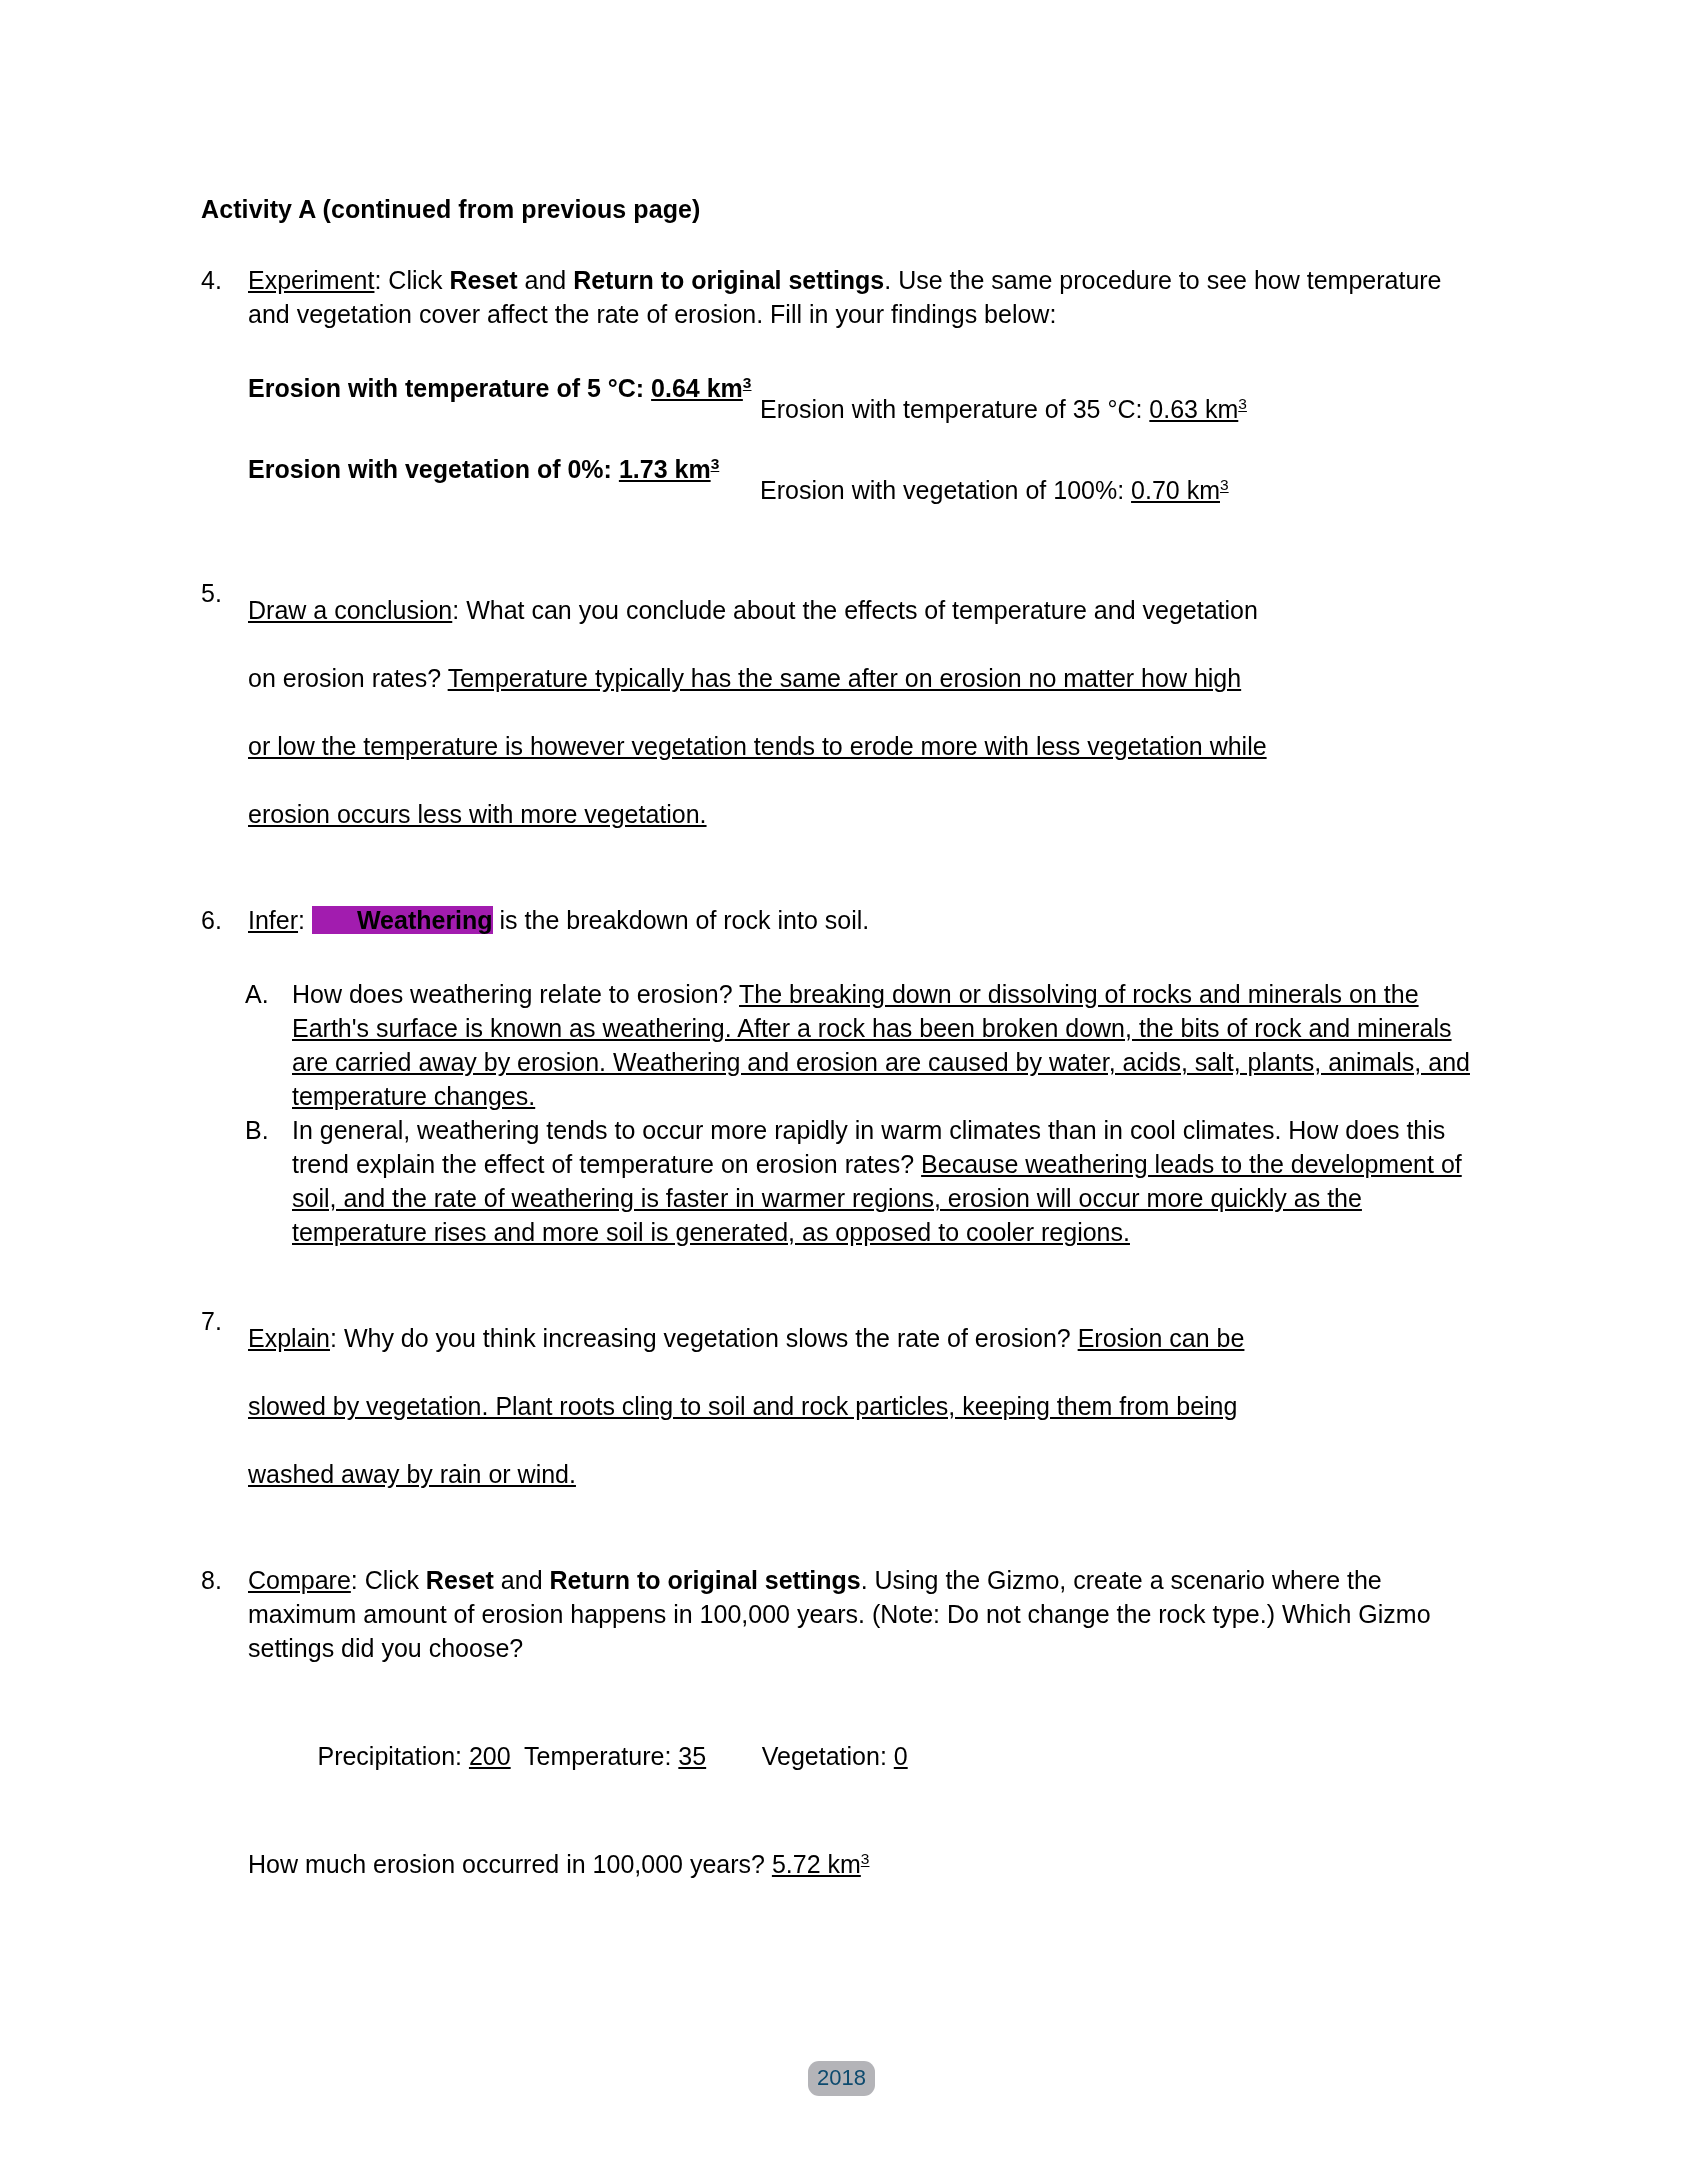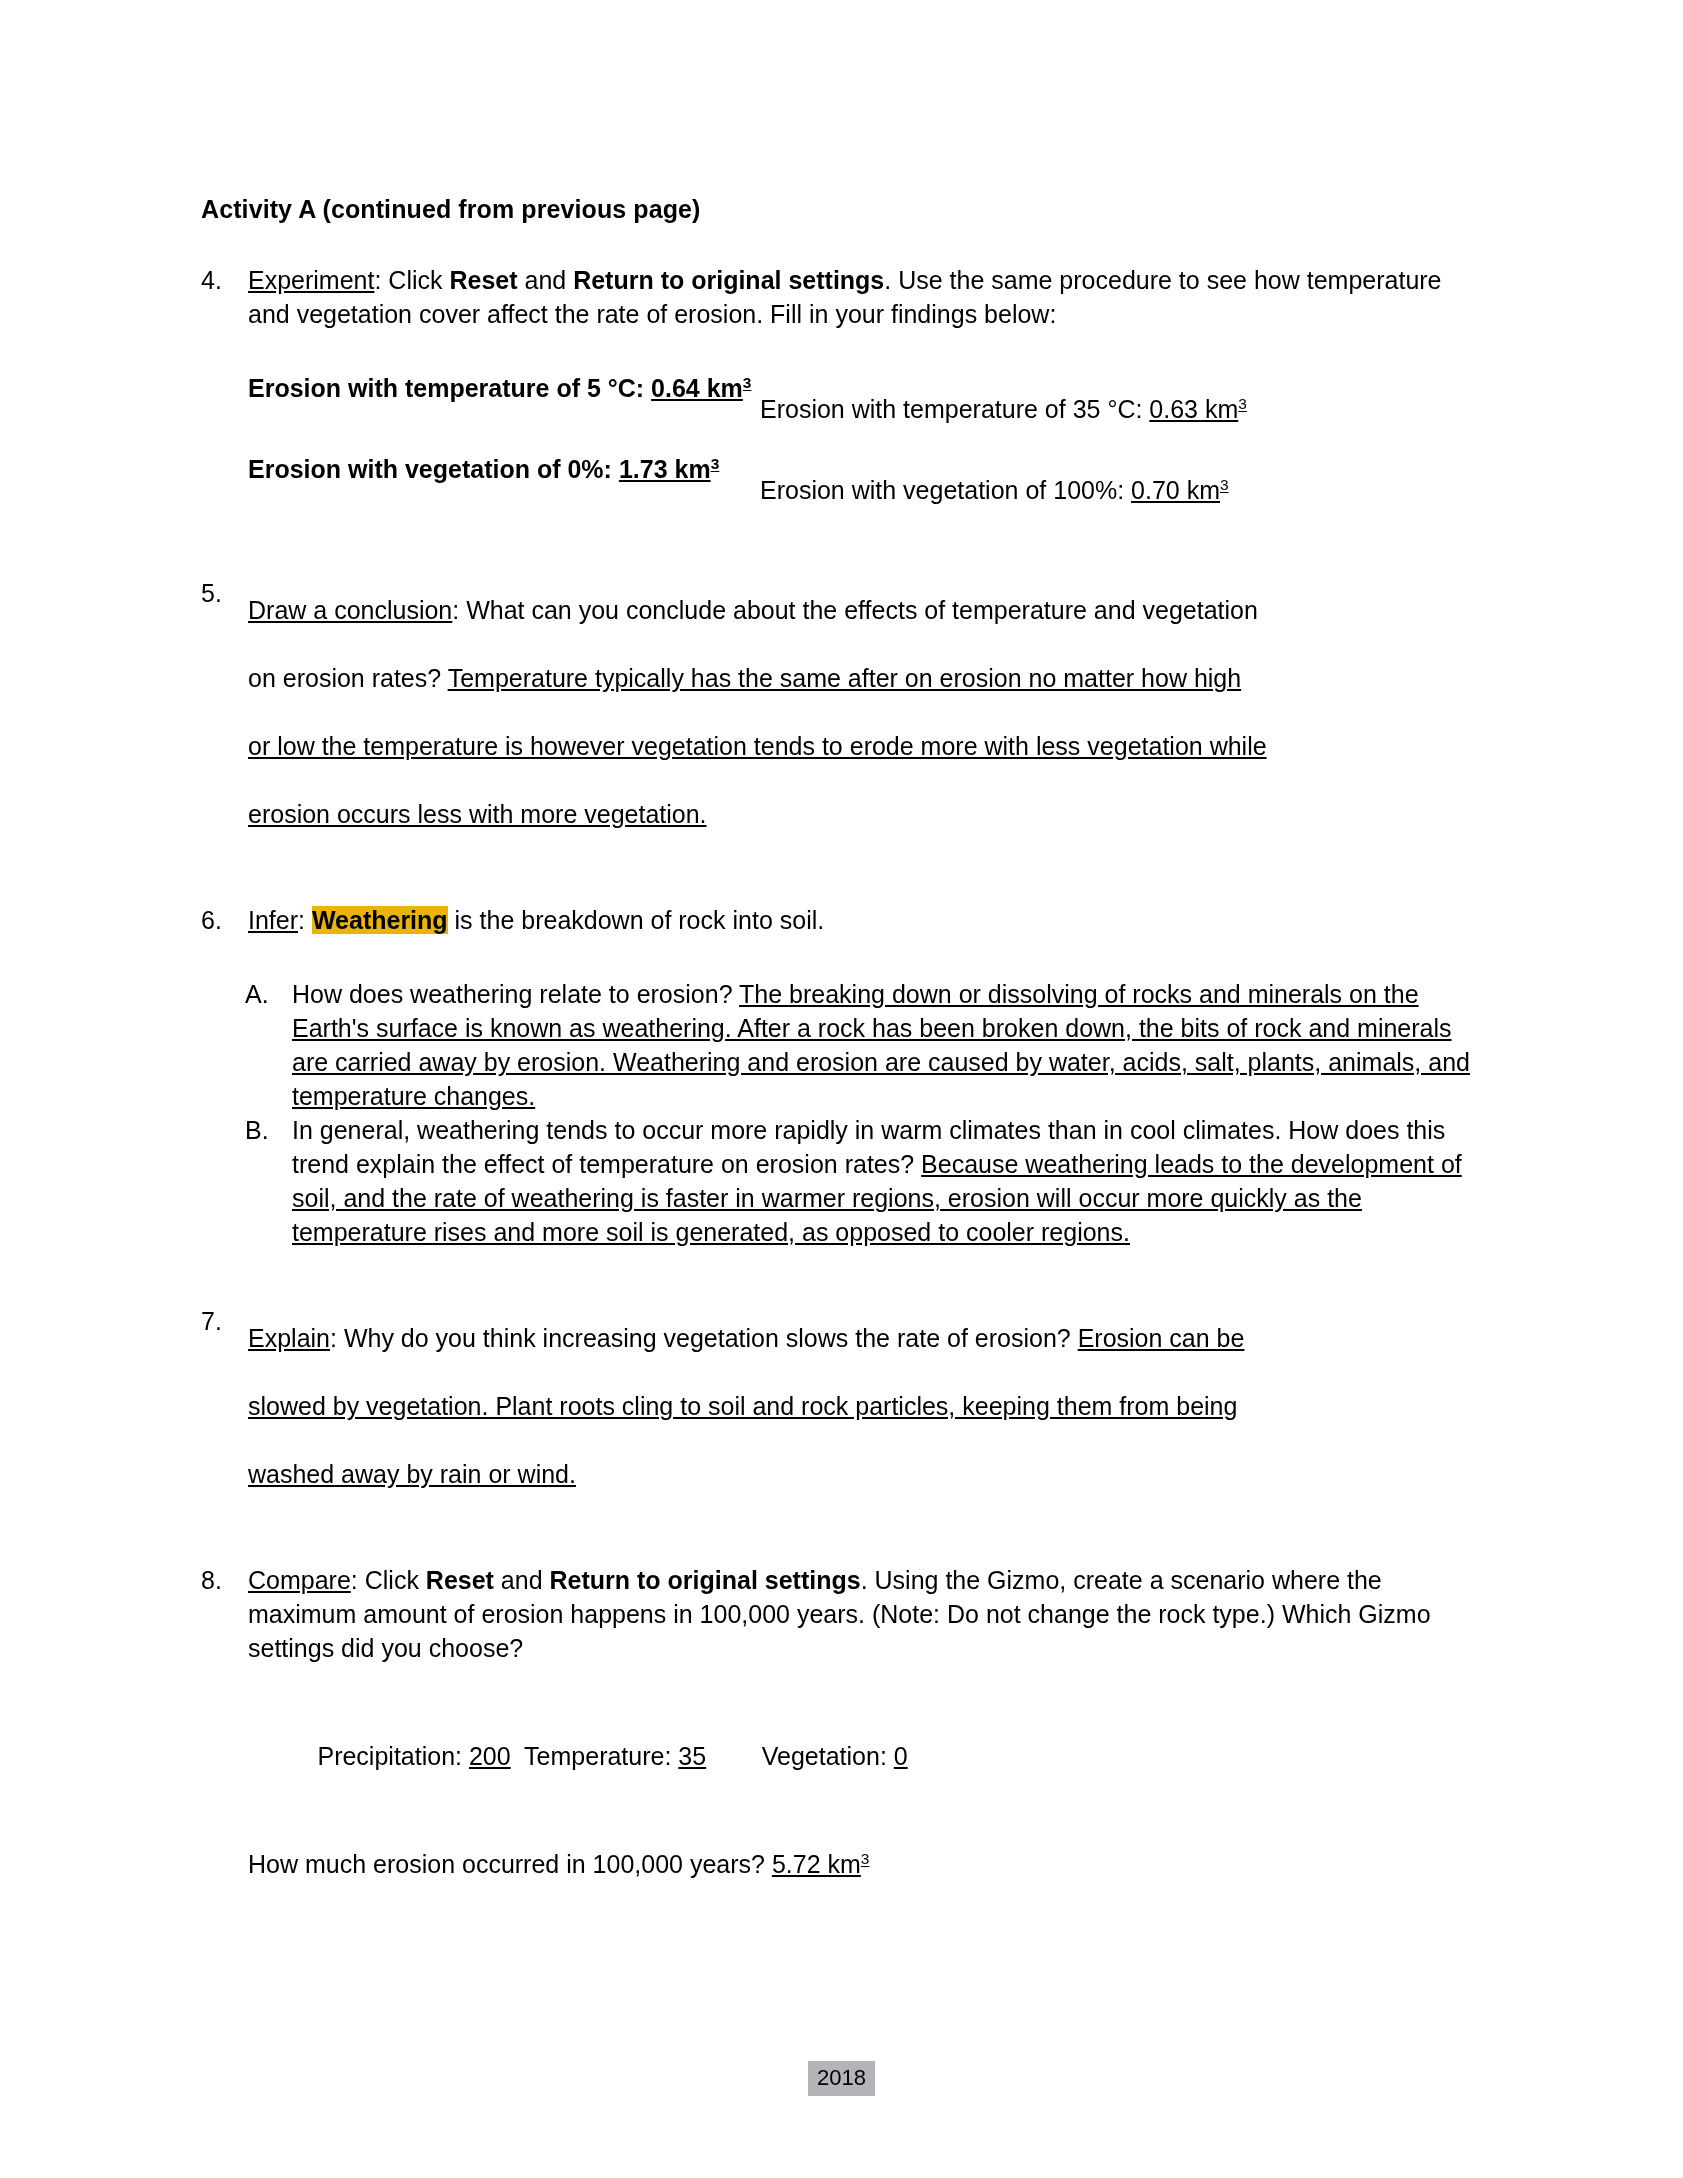--- a/index.html
+++ b/index.html
@@ -51,21 +51,21 @@
     line-height: 1.36;
   }
   .item-body {
     flex: 1 1 auto;
     font-size: 25px;
     line-height: 1.36;
   }
 
   .u { text-decoration: underline; text-underline-offset: 2px; }
   .b { font-weight: bold; }
-  .hl { background: #eab308; font-weight: bold; }
+  .hl { background: #a21caf; font-weight: bold; padding-left: 45px; }
 
   
   .spaced { line-height: 2.72; }
 
   .sub-list {
     margin: 0;
     padding: 0;
   }
   .sub-item {
     display: flex;
@@ -113,24 +113,25 @@
   .footer {
     position: absolute;
     left: 0;
     top: 2061px;
     width: 1683px;
     text-align: center;
   }
   .footer-badge {
     display: inline-block;
     background: #b4b4b8;
-    color: #000000;
+    color: #0c4a6e;
     font-size: 22px;
     line-height: 1.35;
     padding: 2px 9px 3px 9px;
+    border-radius: 11px;
   }
 </style>
 </head>
 <body>
 
 <div class="page">
   <div class="content">
 
     <div class="doc-title">Activity A (continued from previous page)</div>
 

